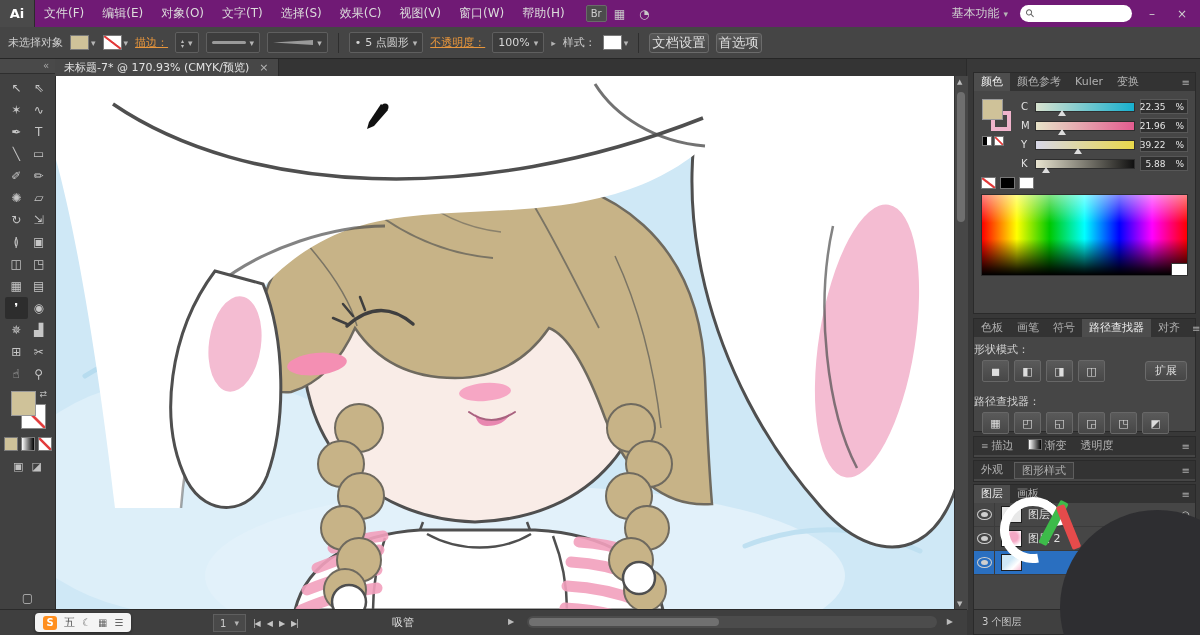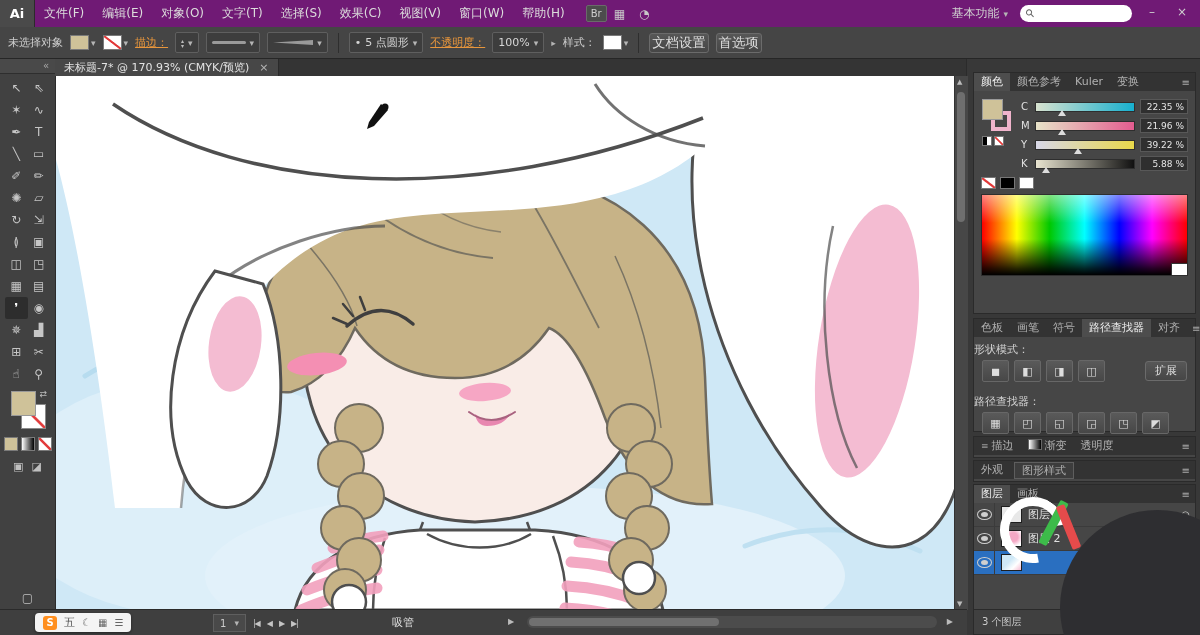--- a/index.html
+++ b/index.html
@@ -9,21 +9,21 @@
   
   .menubar{position:absolute;top:0;left:0;right:0;height:27px;background:#701a75;
            border-bottom:1px solid #2b2b2b;display:flex;align-items:center;z-index:20}
   .ai-logo{width:34px;height:27px;background:#4a4a4a;color:#fff;font-weight:bold;
            display:flex;align-items:center;justify-content:center;font-size:13px;
            border-right:1px solid #2b2b2b}
   .menu-item{padding:0 9px;line-height:27px;color:#dcdcdc;white-space:nowrap}
   .br-box{border:1px solid #6a6a6a;border-radius:2px;padding:0 4px;margin-left:12px;
           font-size:10px;height:15px;line-height:15px;background:#4c4c4c;color:#cfcfcf}
   .mb-icon{padding:0 7px;color:#c8c8c8}
-  .mb-right{margin-left:auto;display:flex;align-items:flex-start;gap:12px;padding-right:8px}
+  .mb-right{margin-left:auto;display:flex;align-items:center;gap:12px;padding-right:8px}
   .workspace{display:flex;align-items:center;gap:4px;color:#d0d0d0}
   .searchbox{width:100px;height:17px;background:#fff;border-radius:9px;display:flex;
              align-items:center;padding:0 6px;gap:4px}
   .searchbox .mag{color:#666;font-size:11px;display:inline-block;transform:rotate(-45deg)}
   .searchbox input{border:0;outline:0;width:70px;font-size:11px;background:transparent;color:#333}
   .winbtn{color:#cfcfcf;padding:0 5px}
   .caret{color:#b5b5b5;font-size:9px}
   
   .controlbar{position:absolute;top:27px;left:0;right:0;height:31px;background:#454545;
               border-bottom:1px solid #262626;display:flex;align-items:center;font-size:11px;
@@ -118,21 +118,21 @@
   .chlabel{width:9px;font-size:10px;color:#e0e0e0}
   .chtrack{flex:1;height:8px;border:1px solid #2e2e2e;position:relative}
   .tr-c{background:linear-gradient(to right,#d8e2cf,#17b0cf)}
   .tr-m{background:linear-gradient(to right,#e8e3c8,#e35c8f)}
   .tr-y{background:linear-gradient(to right,#d8d8e8,#e8d84a)}
   .tr-k{background:linear-gradient(to right,#e8e4d0,#111)}
   .thumb{position:absolute;top:7px;width:0;height:0;border-left:4px solid transparent;
          border-right:4px solid transparent;border-bottom:6px solid #ddd}
   .p22{left:22%}.p39{left:39%}.p6{left:6%}
   .chval{width:40px;height:13px;background:#2f2f2f;border:1px solid #585858;font-size:9px;
-         color:#e6e6e6;display:flex;align-items:center;justify-content:flex-end;padding:0 3px;gap:3px}
+         color:#e6e6e6;display:flex;align-items:center;justify-content:flex-end;padding:0 3px;gap:10px}
   .nonerow{display:flex;align-items:center;gap:4px;padding:5px 7px 3px}
   .nsw{width:13px;height:10px;border:1px solid #777;
        background:linear-gradient(to top right,#fff 40%,#e23b3b 46%,#e23b3b 54%,#fff 60%)}
   .bsw{width:13px;height:10px;border:1px solid #777;background:#000}
   .wsw{width:13px;height:10px;border:1px solid #777;background:#fff}
   .spectrum{margin:2px 7px 8px;height:80px;position:relative;border:1px solid #2e2e2e;
     background:linear-gradient(to bottom,rgba(0,0,0,0) 55%,rgba(0,0,0,.85) 92%,#000 100%),
                linear-gradient(to bottom,rgba(255,255,255,.5),rgba(255,255,255,0) 35%),
                linear-gradient(to right,#ff0000,#ffff00 17%,#00c800 33%,#00ffff 50%,#0000ff 67%,#ff00ff 83%,#ff0000)}
   .spectrum::after{content:"";position:absolute;right:0;bottom:0;width:15px;height:11px;

